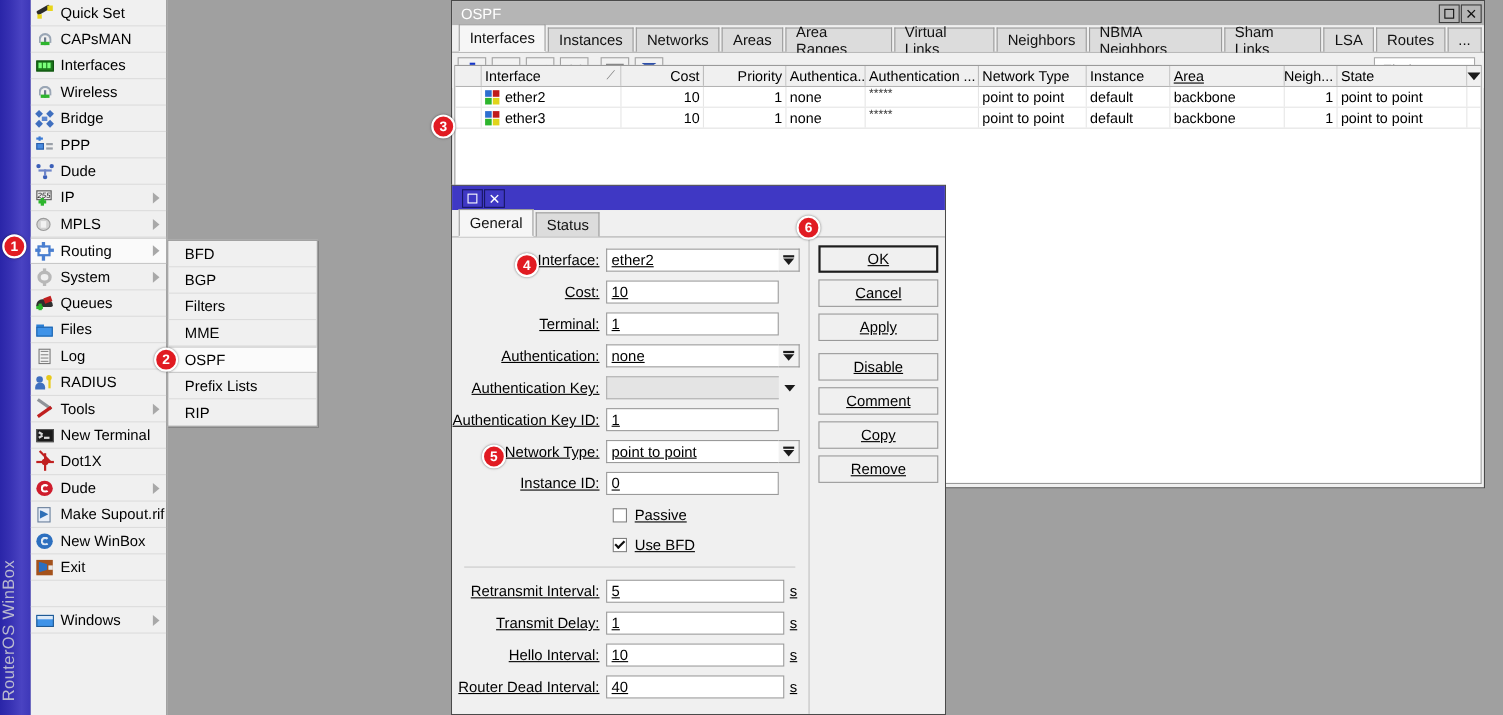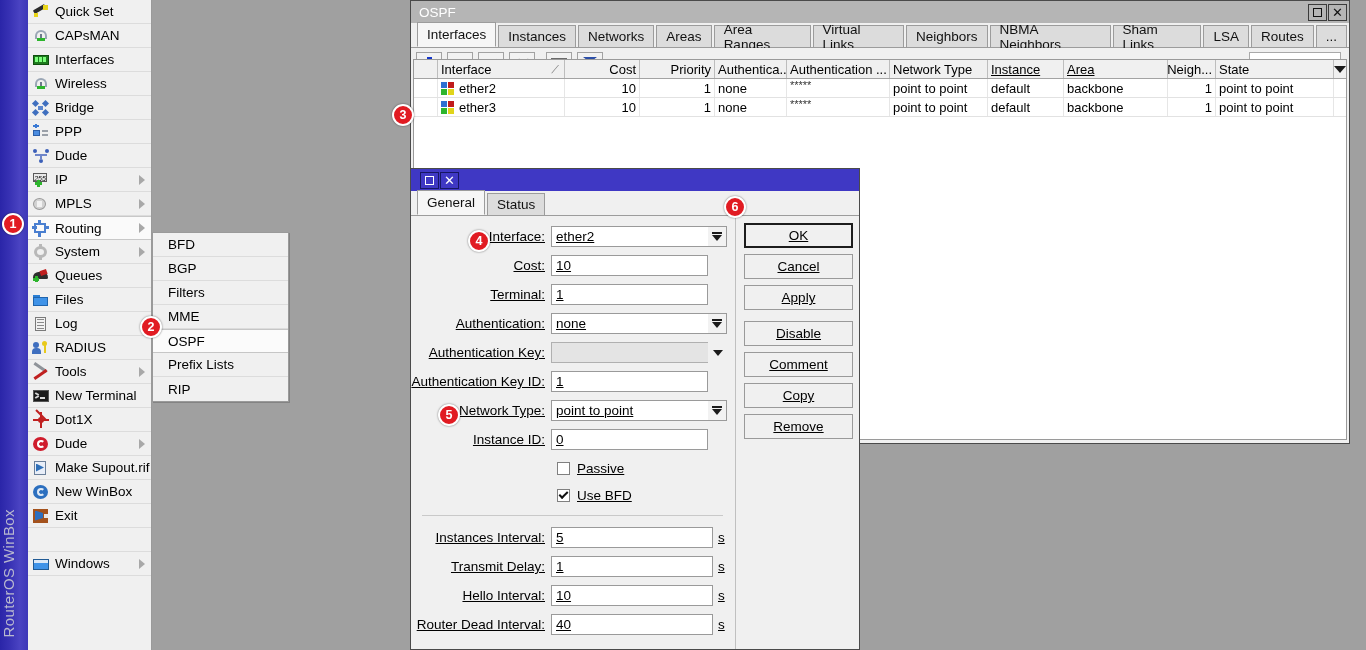--- a/index.html
+++ b/index.html
@@ -40,21 +40,21 @@
   .mi .arrow {
     position: absolute; right: 6px; top: 50%; transform: translateY(-50%);
     width: 0; height: 0; border-left: 6px solid #9b9b9b;
     border-top: 5px solid transparent; border-bottom: 5px solid transparent;
   }
   .mi .arrow.hollow { border-left-color:#a8a8a8; }
   .ico { width: 18px; height: 16px; position: relative; flex: 0 0 18px; }
 
   
   #submenu {
-    position: absolute; left: 152px; top: 232px; width: 137px;
+    position: absolute; left: 152px; top: 218px; width: 137px;
     background: #f0f0f0; border: 1px solid #9a9a9a;
     box-shadow: 1px 1px 0 rgba(0,0,0,.18);
     text-align: center;
   }
   .si { height: 24px; display: flex; align-items: center; padding-left: 15px;
         border-bottom: 1px solid #dcdcdc; font-size: 13.5px; cursor: default; }
   .si:last-child { border-bottom: none; }
   .si.hl { background: #fbfbfb; border-top: 1px solid #c6c6c6; border-bottom: 1px solid #c6c6c6; }
 
   
@@ -490,21 +490,21 @@
         </div>
         <div class="th" style="width: 72px; flex: 0 0 72px;">
           <span>Authentica...</span>
         </div>
         <div class="th" style="width: 103px; flex: 0 0 103px;">
           <span>Authentication ...</span>
         </div>
         <div class="th" style="width: 98px; flex: 0 0 98px;">
           <span>Network Type</span>
         </div>
-        <div class="th" style="width: 76px; flex: 0 0 76px; text-decoration: underline;">
+        <div class="th" style="width: 76px; flex: 0 0 76px;">
           <span>Instance</span>
         </div>
         <div class="th" style="width: 104px; flex: 0 0 104px; text-decoration: underline;">
           <span>Area</span>
         </div>
         <div class="th num" style="width: 48px; flex: 0 0 48px;">
           <span>Neigh...</span>
         </div>
         <div class="th" style="width: 118px; flex: 0 0 118px;">
           <span>State</span>
@@ -688,21 +688,21 @@
           <span class="clabel">Passive</span>
         </div>
         <div class="crow">
           <div class="cbox">
             <span class="tick" style="display:block;width:9px;height:5px;border-left:2px solid #111;border-bottom:2px solid #111;transform:rotate(-45deg) translate(1px,-1px)"></span>
           </div>
           <span class="clabel">Use BFD</span>
         </div>
         <div class="hr"></div>
         <div class="frow">
-          <div class="flabel">Instances Interval:</div>
+          <div class="flabel">Retransmit Interval:</div>
           <div class="finput">
             <span>5</span>
           </div>
           <div class="unit">s</div>
         </div>
         <div class="frow">
           <div class="flabel">Transmit Delay:</div>
           <div class="finput">
             <span>1</span>
           </div>

